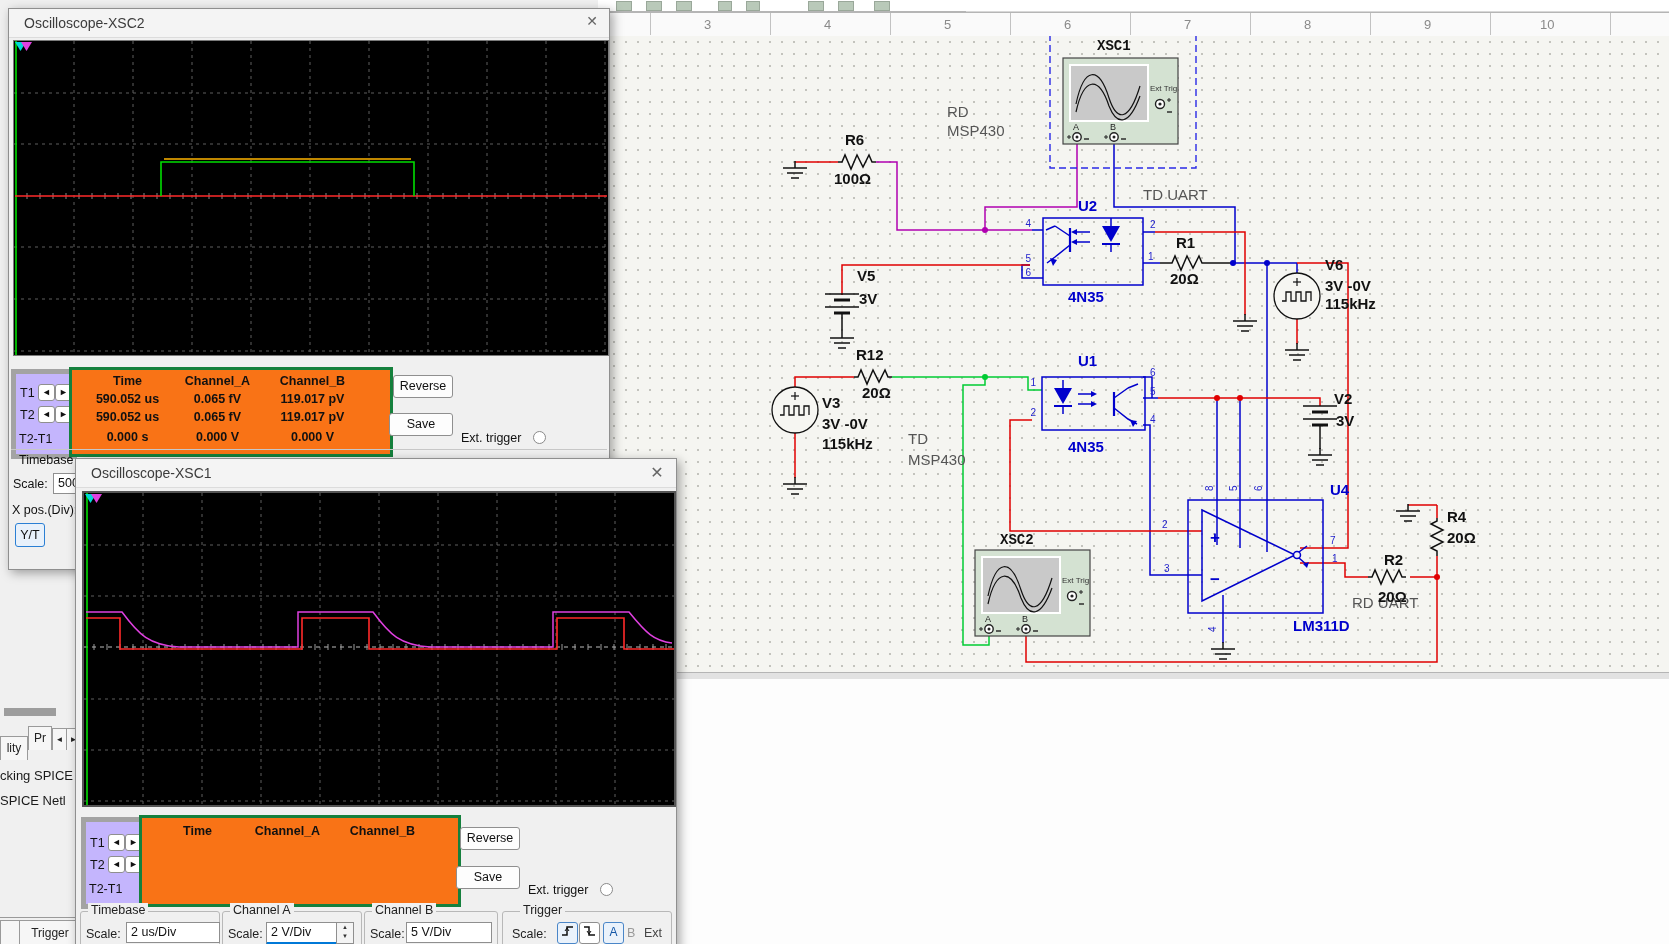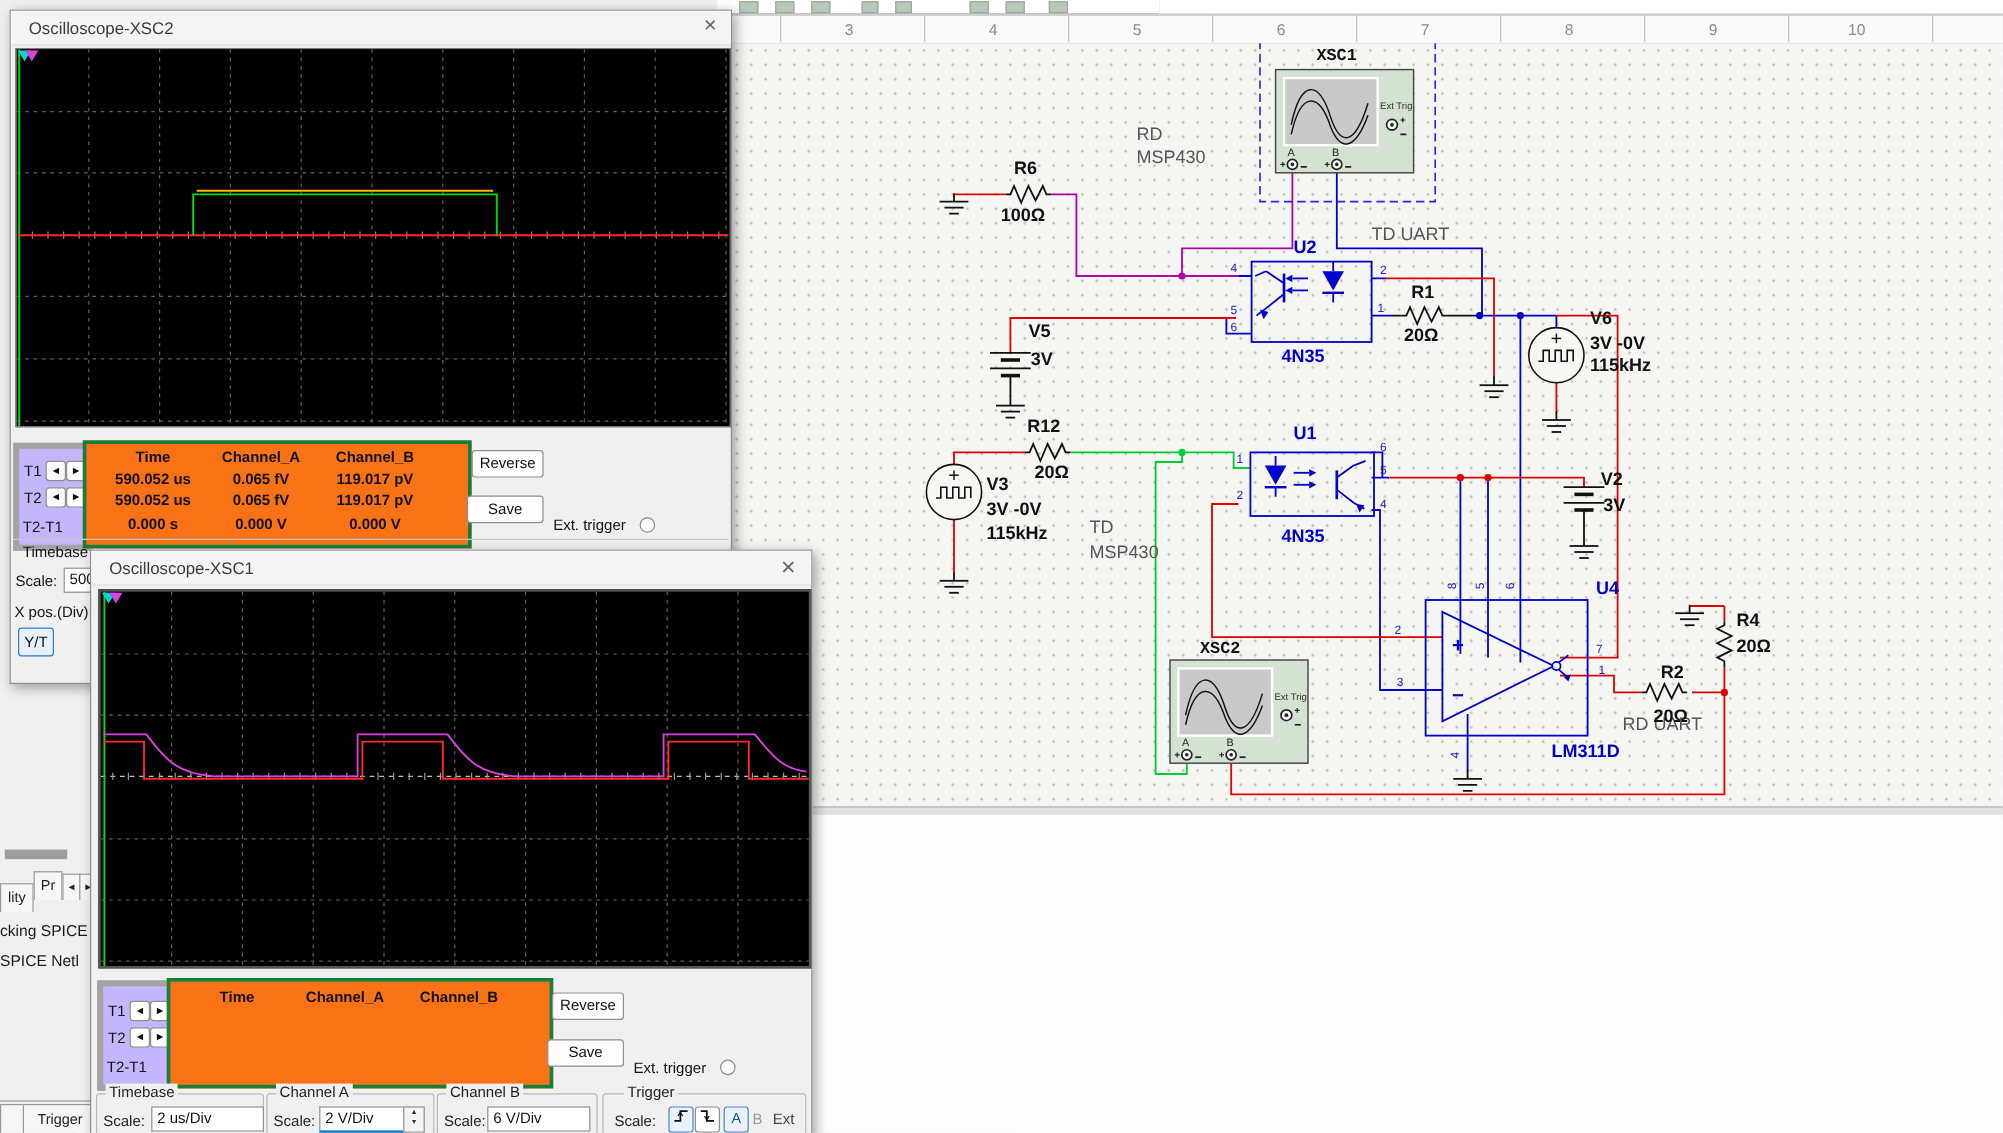--- a/index.html
+++ b/index.html
@@ -487,21 +487,21 @@
     <span class="glbl" style="left:152px;top:468px;">Scale:</span>
     <div class="field" style="left:190px;top:463px;width:66px;border-bottom:3px solid #0078d7;">2 V/Div</div>
     <div class="spin" style="left:260px;top:463px;">
         <div>▲</div>
         <div>▼</div>
       </div>
 
     <div class="gbox" style="left:288px;top:452px;width:132px;height:70px;"></div>
     <span class="ghead" style="left:296px;top:444px;">Channel B</span>
     <span class="glbl" style="left:294px;top:468px;">Scale:</span>
-    <div class="field" style="left:330px;top:463px;width:76px;">6 V/Div</div>
+    <div class="field" style="left:330px;top:463px;width:76px;">5 V/Div</div>
 
     <div class="gbox" style="left:426px;top:452px;width:168px;height:70px;"></div>
     <span class="ghead" style="left:444px;top:444px;">Trigger</span>
     <span class="glbl" style="left:436px;top:468px;">Scale:</span>
     <div class="ebtn" style="left:481px;top:463px;">
       <svg width="13" height="12" viewBox="0 0 13 12">
           <polyline points="1,10 6,10 6,2 12,2" fill="none" stroke="#111" stroke-width="1.5"></polyline>
           <polyline points="4,6 6,3 8,6" fill="none" stroke="#111" stroke-width="1"></polyline>
         </svg>
     </div>

